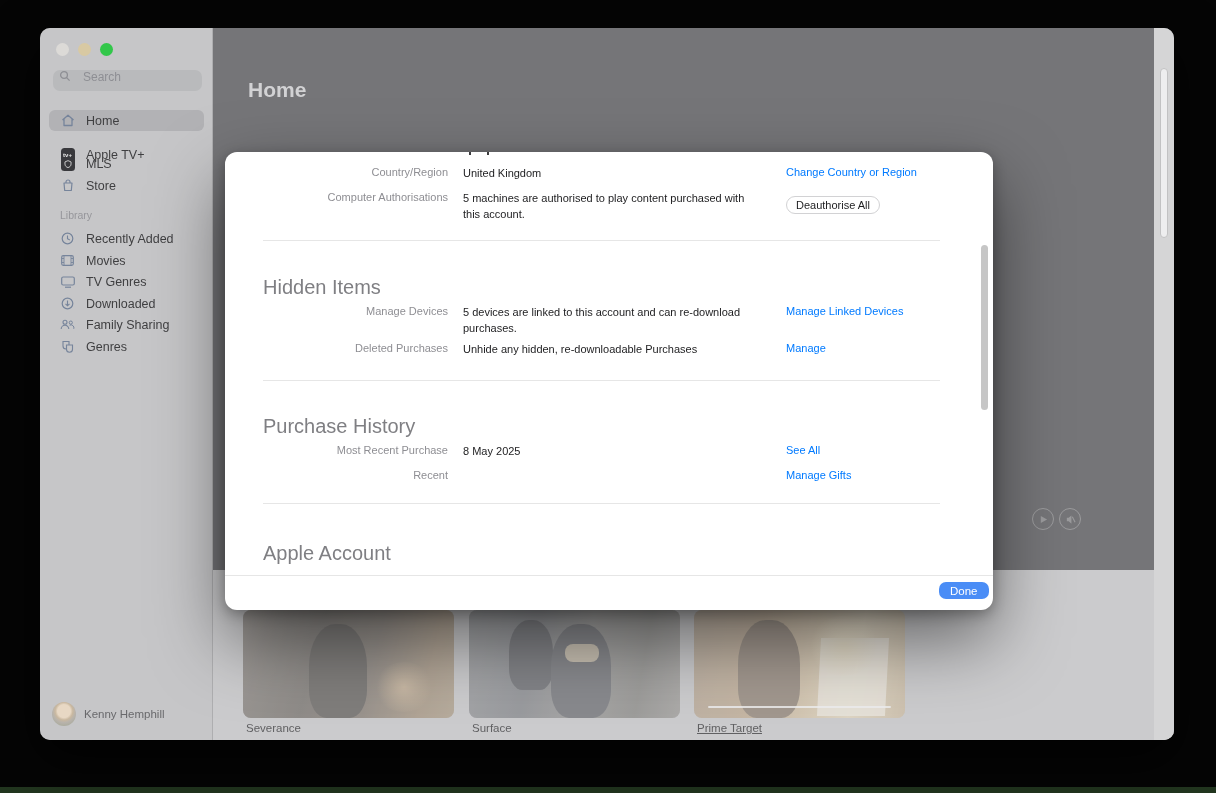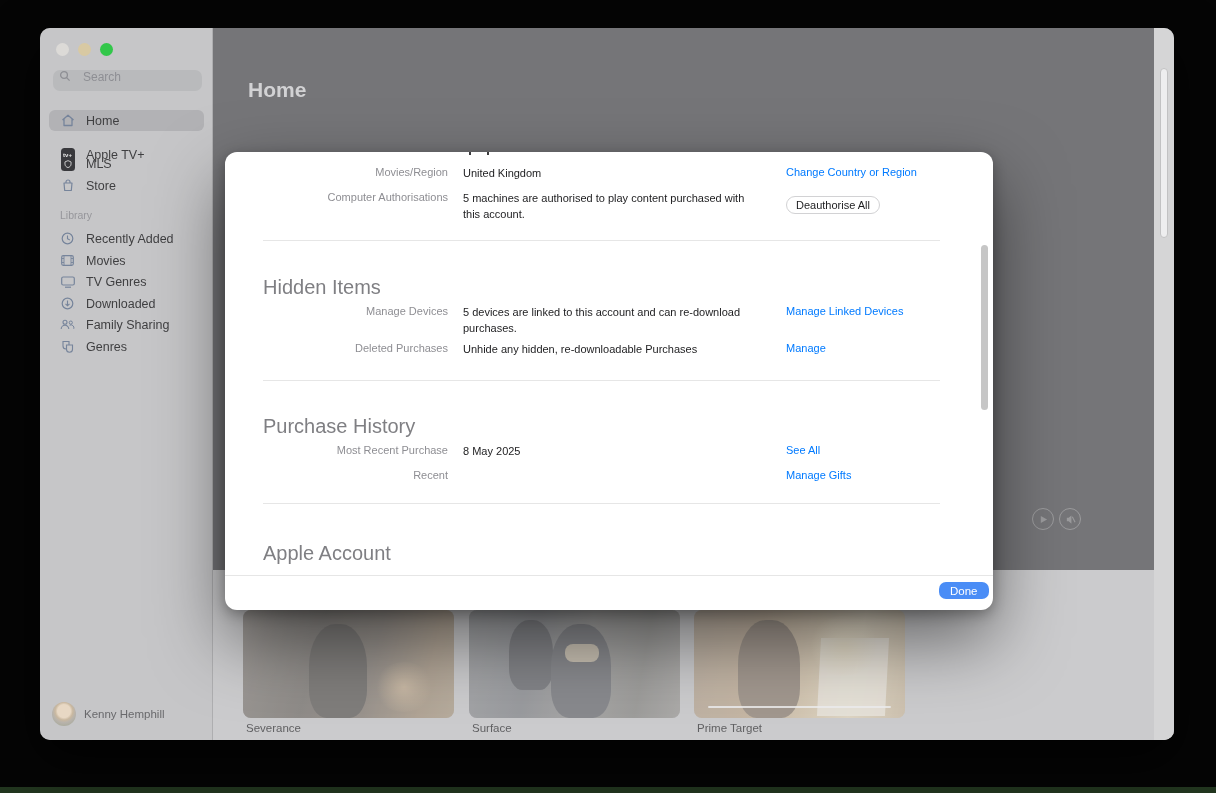--- a/index.html
+++ b/index.html
@@ -127,21 +127,21 @@
       </div>
       <div class="poster-title" style="left:259px;">Surface</div>
 
       <div class="poster" style="left:481px; background:linear-gradient(100deg,#b3a28d 0%,#c0a98c 30%,#d6c3a4 55%,#e6d9bd 75%,#cdbb9e 100%);">
         <div class="screenwhite"></div>
         <div class="fig" style="left:44px; top:10px; width:62px; height:98px; background:#8a7c6c;"></div>
         <div class="fig" style="right:26px; top:6px; width:70px; height:60px; border-radius:50%; background:radial-gradient(circle,#f3e6c5 0%,rgba(243,230,197,0) 72%);"></div>
         <div class="progress"></div>
         <div class="wash"></div>
       </div>
-      <div class="poster-title" style="left:484px;">Prime Target</div>
+      <div class="poster-title" style="left:484px;text-decoration:underline;">Prime Target</div>
     </div>
 
     <div class="win-scroll">
       <div class="win-thumb"></div>
     </div>
 
     <div class="sidebar">
       <div class="traffic">
         <span class="tl-close"></span>
         <span class="tl-min"></span>
@@ -254,21 +254,21 @@
       </div>
     </div>
   </div>
 
   <div class="modal">
 
     <div class="remnant" style="left:244px;"></div>
     <div class="remnant" style="left:262px;"></div>
 
     <div class="m-row" style="top:14px;">
-      <div class="m-label">Movies/Region</div>
+      <div class="m-label">Country/Region</div>
       <div class="m-value">United Kingdom</div>
       <div class="m-action">Change Country or Region</div>
     </div>
     <div class="m-row" style="top:39px;">
       <div class="m-label">Computer Authorisations</div>
       <div class="m-value">5 machines are authorised to play content purchased with this account.</div>
       <button class="pill-btn" style="top:-3px;">Deauthorise All</button>
     </div>
 
     <div class="m-divider" style="top:88px;"></div>

